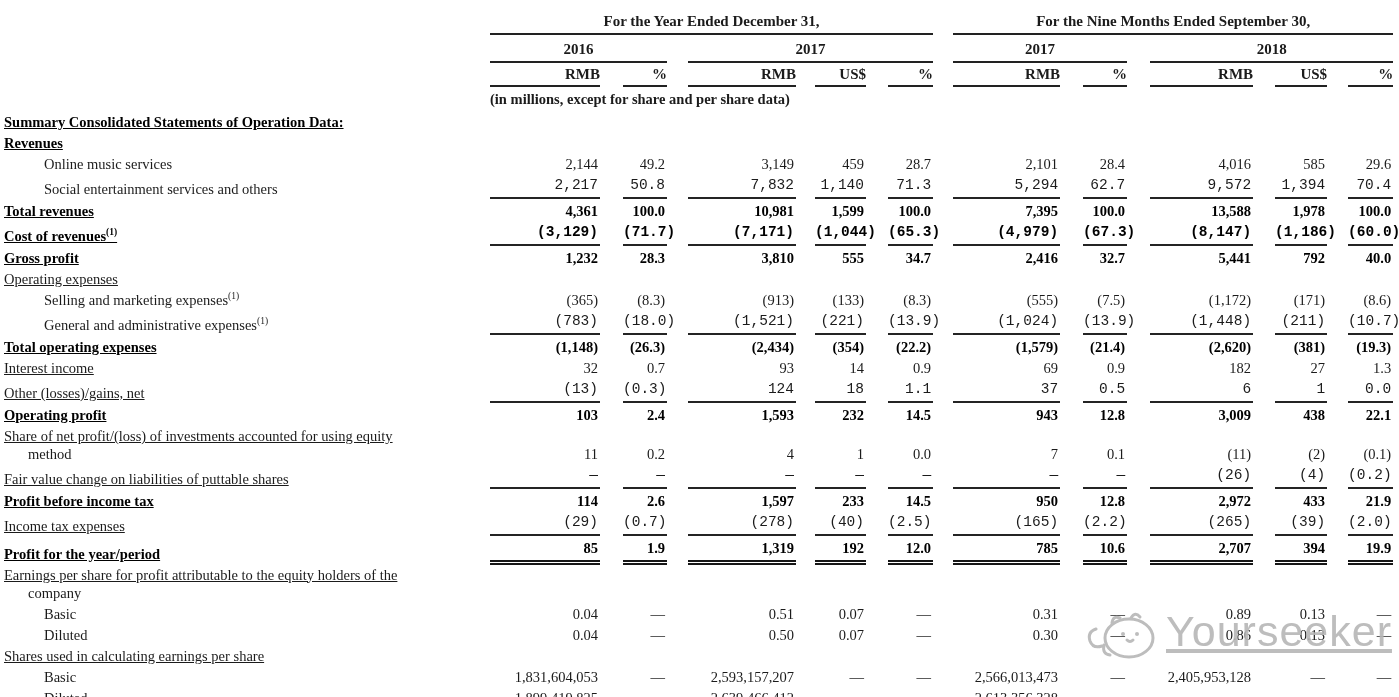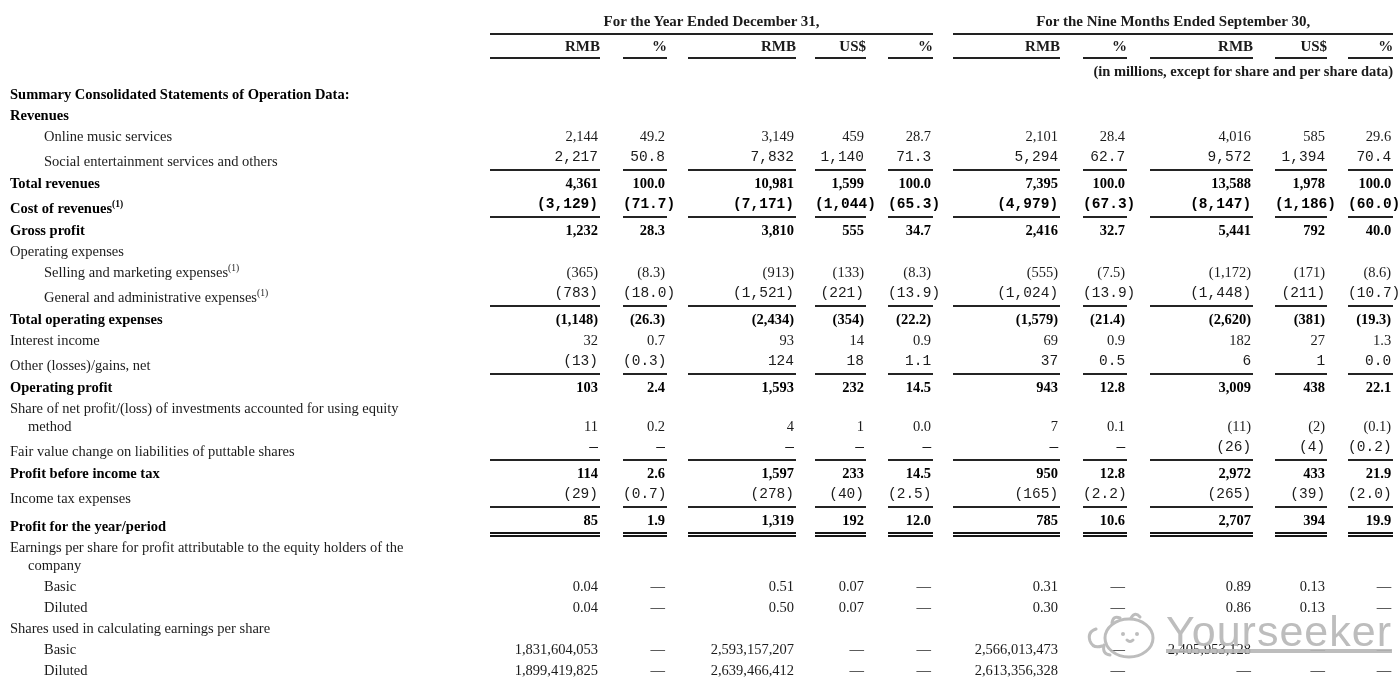--- a/index.html
+++ b/index.html
@@ -27,29 +27,29 @@
     border-bottom: 2px solid #222;
     padding: 5px 0 3px 0;
     white-space: nowrap;
   }
   .chdr {
     font-weight: bold; text-align: right; font-size: 15px;
     border-bottom: 2px solid #222;
     padding: 2px 0 2px 0;
   }
   .unote {
-    font-weight: bold; text-align: right; font-size: 14.5px;
+    font-weight: bold; text-align: left; font-size: 14.5px;
     padding: 3px 0 2px 0;
   }
   thead td.lblh { border: none; }
 
   
   .lbl { text-align: left; }
   .lbl div { white-space: nowrap; }
-  .ind0 .l1 { padding-left: 10px; }
+  .ind0 .l1 { padding-left: 4px; text-decoration: underline; }
   .ind1 .l1 { padding-left: 44px; }
   .lbl .l2  { padding-left: 28px; }
   .val { text-align: right; padding-right: 2px; white-space: nowrap; }
   td { padding-top: 3px; }
   tr.bold td { font-weight: bold; color: #000; }
   td.line  { border-bottom: 2px solid #242424; padding-bottom: 3px; font-family: Liberation Mono, monospace; }
   td.dline { border-bottom: 5px double #161616; padding-bottom: 3px; }
   sup { font-size: 9.5px; line-height: 0; vertical-align: super; }
 
   
@@ -91,20 +91,30 @@
       <col style="width:21px">
         <col style="width:45px">
     </colgroup>
     <thead>
       <tr>
         <td class="lblh"></td>
         <td colspan="9" class="ghdr">For the Year Ended December 31,</td>
         <td class="lblh"></td>
         <td colspan="9" class="ghdr">For the Nine Months Ended September 30,</td>
       </tr>
+      <tr>
+        <td class="lblh"></td>
+        <td colspan="3" class="ghdr">2016</td>
+        <td class="lblh"></td>
+        <td colspan="5" class="ghdr">2017</td>
+        <td class="lblh"></td>
+        <td colspan="3" class="ghdr">2017</td>
+        <td class="lblh"></td>
+        <td colspan="5" class="ghdr">2018</td>
+      </tr>
       <tr id="currency-row">
           <td class="lblh"></td>
           <td class="chdr">RMB</td>
           <td class="lblh"></td>
           <td class="chdr">%</td>
           <td class="lblh"></td>
           <td class="chdr">RMB</td>
           <td class="lblh"></td>
           <td class="chdr">US$</td>
           <td class="lblh"></td>

